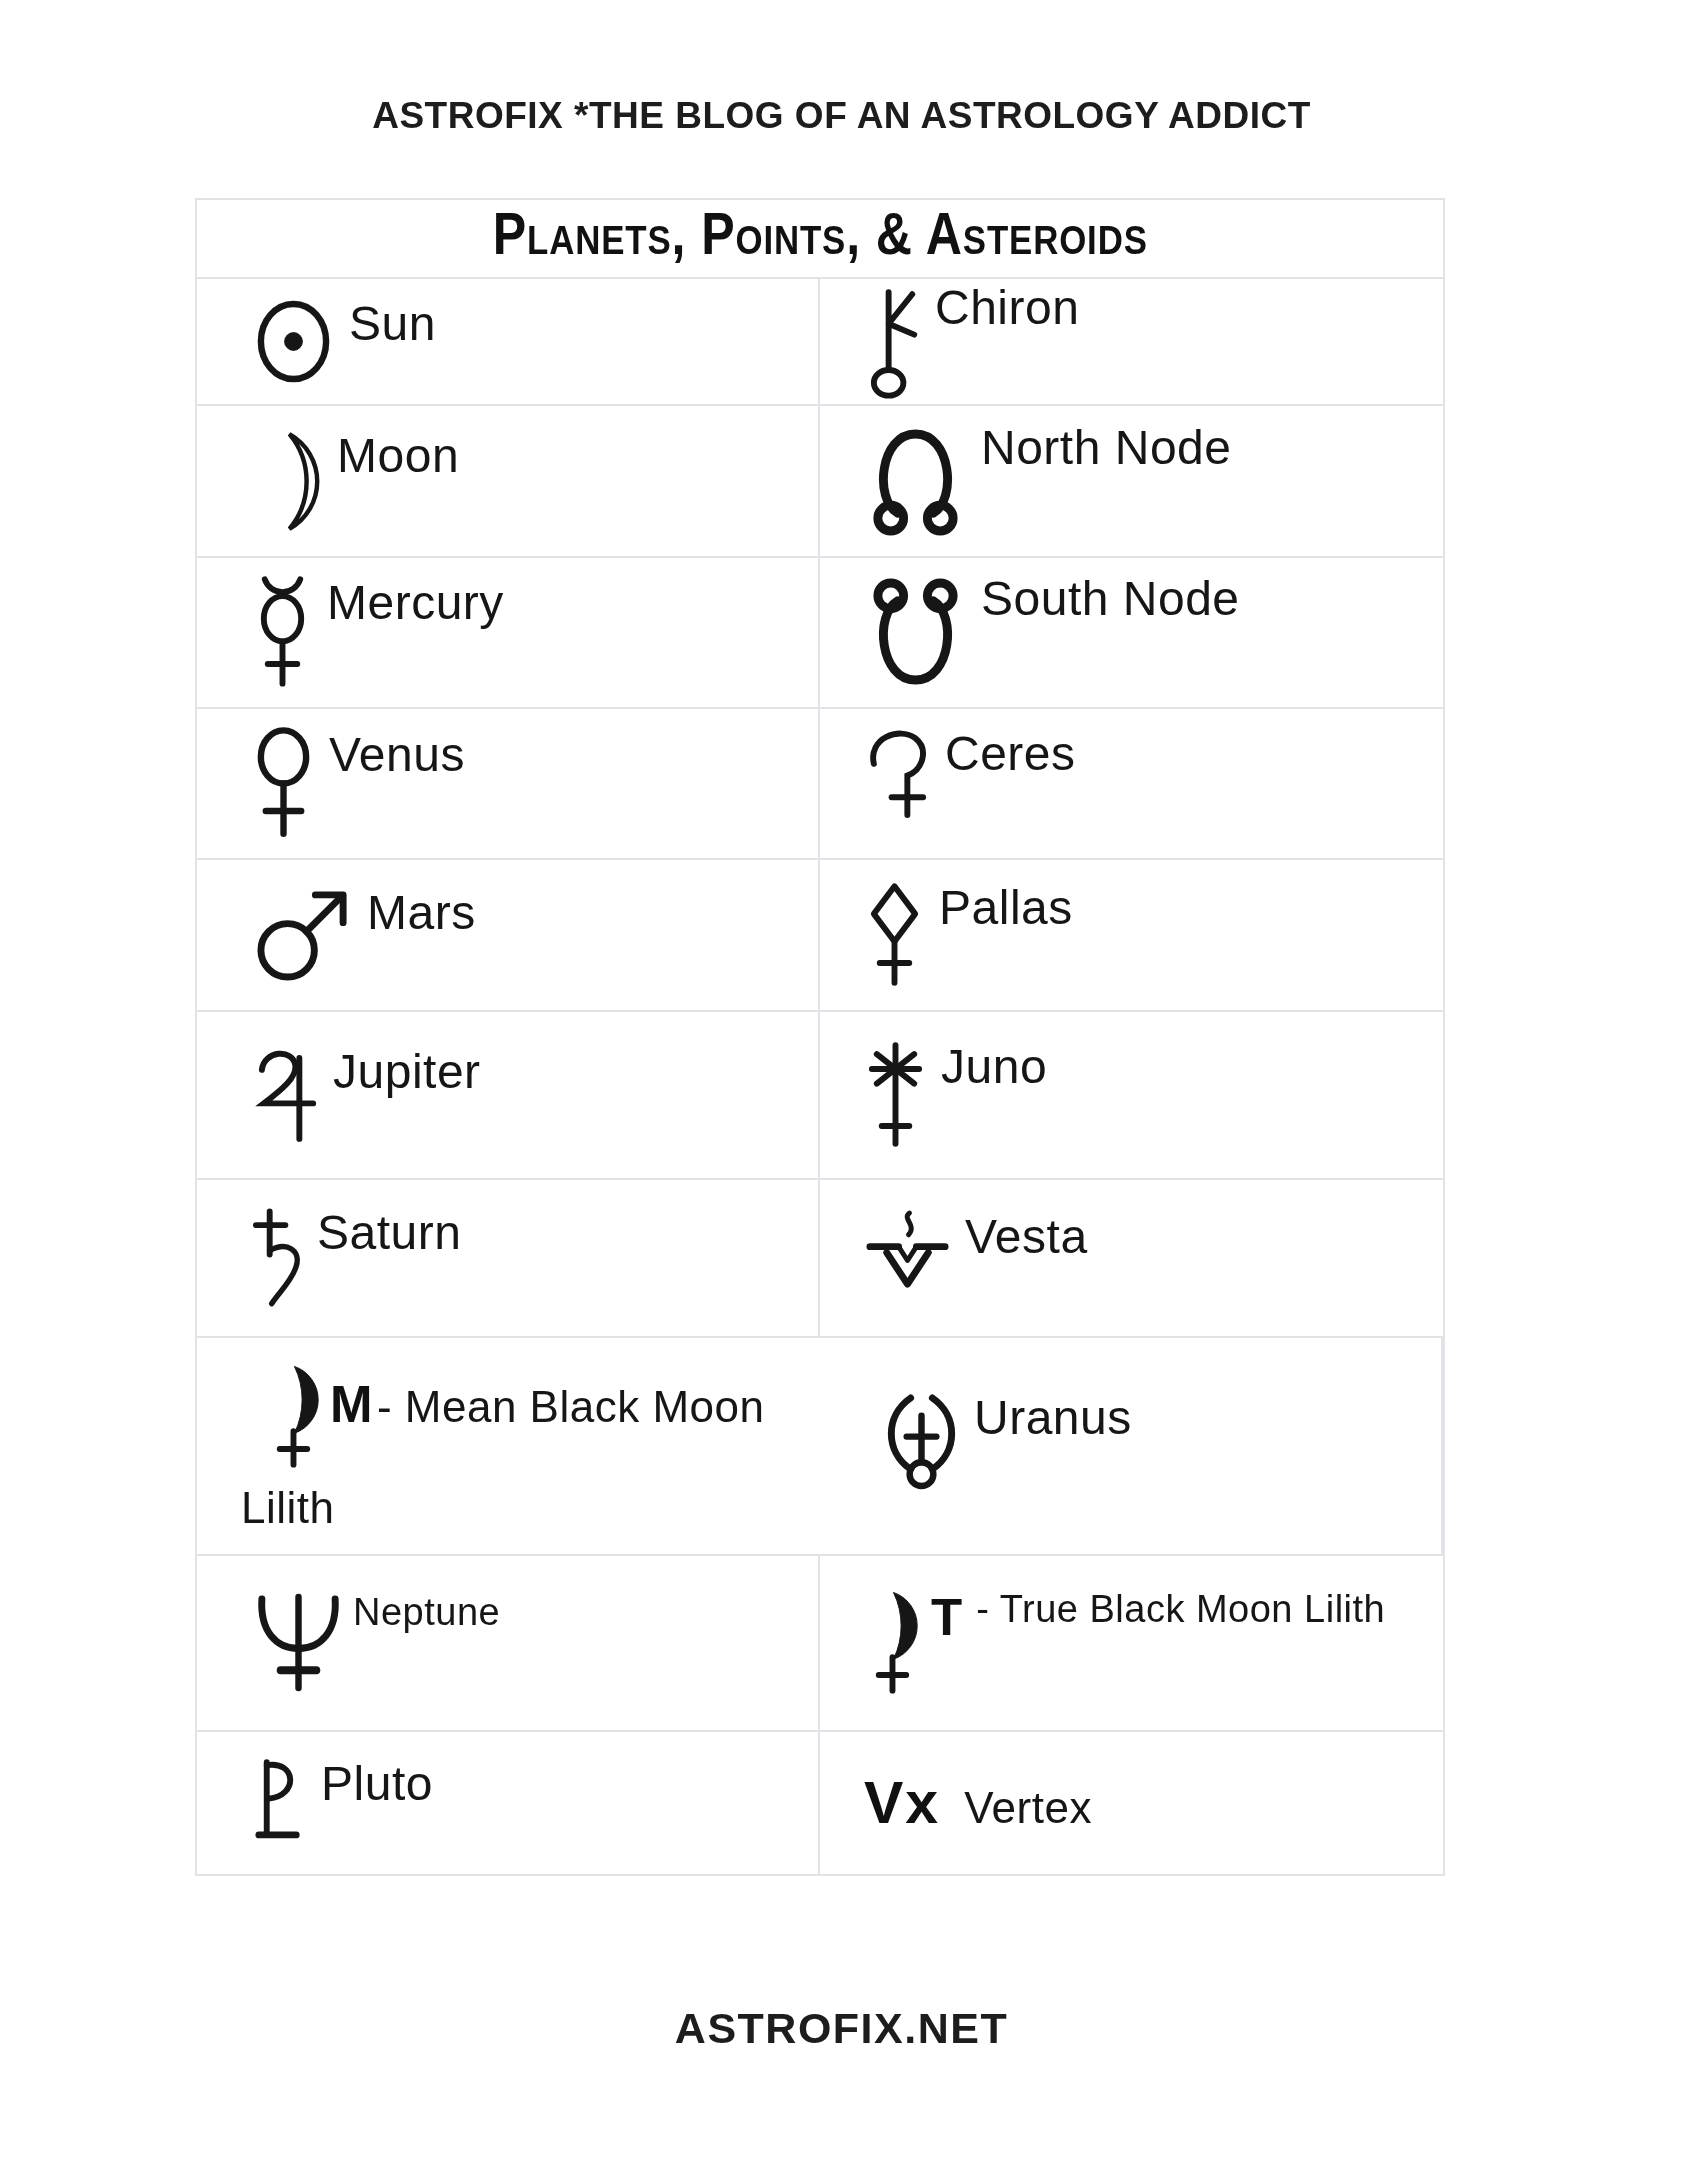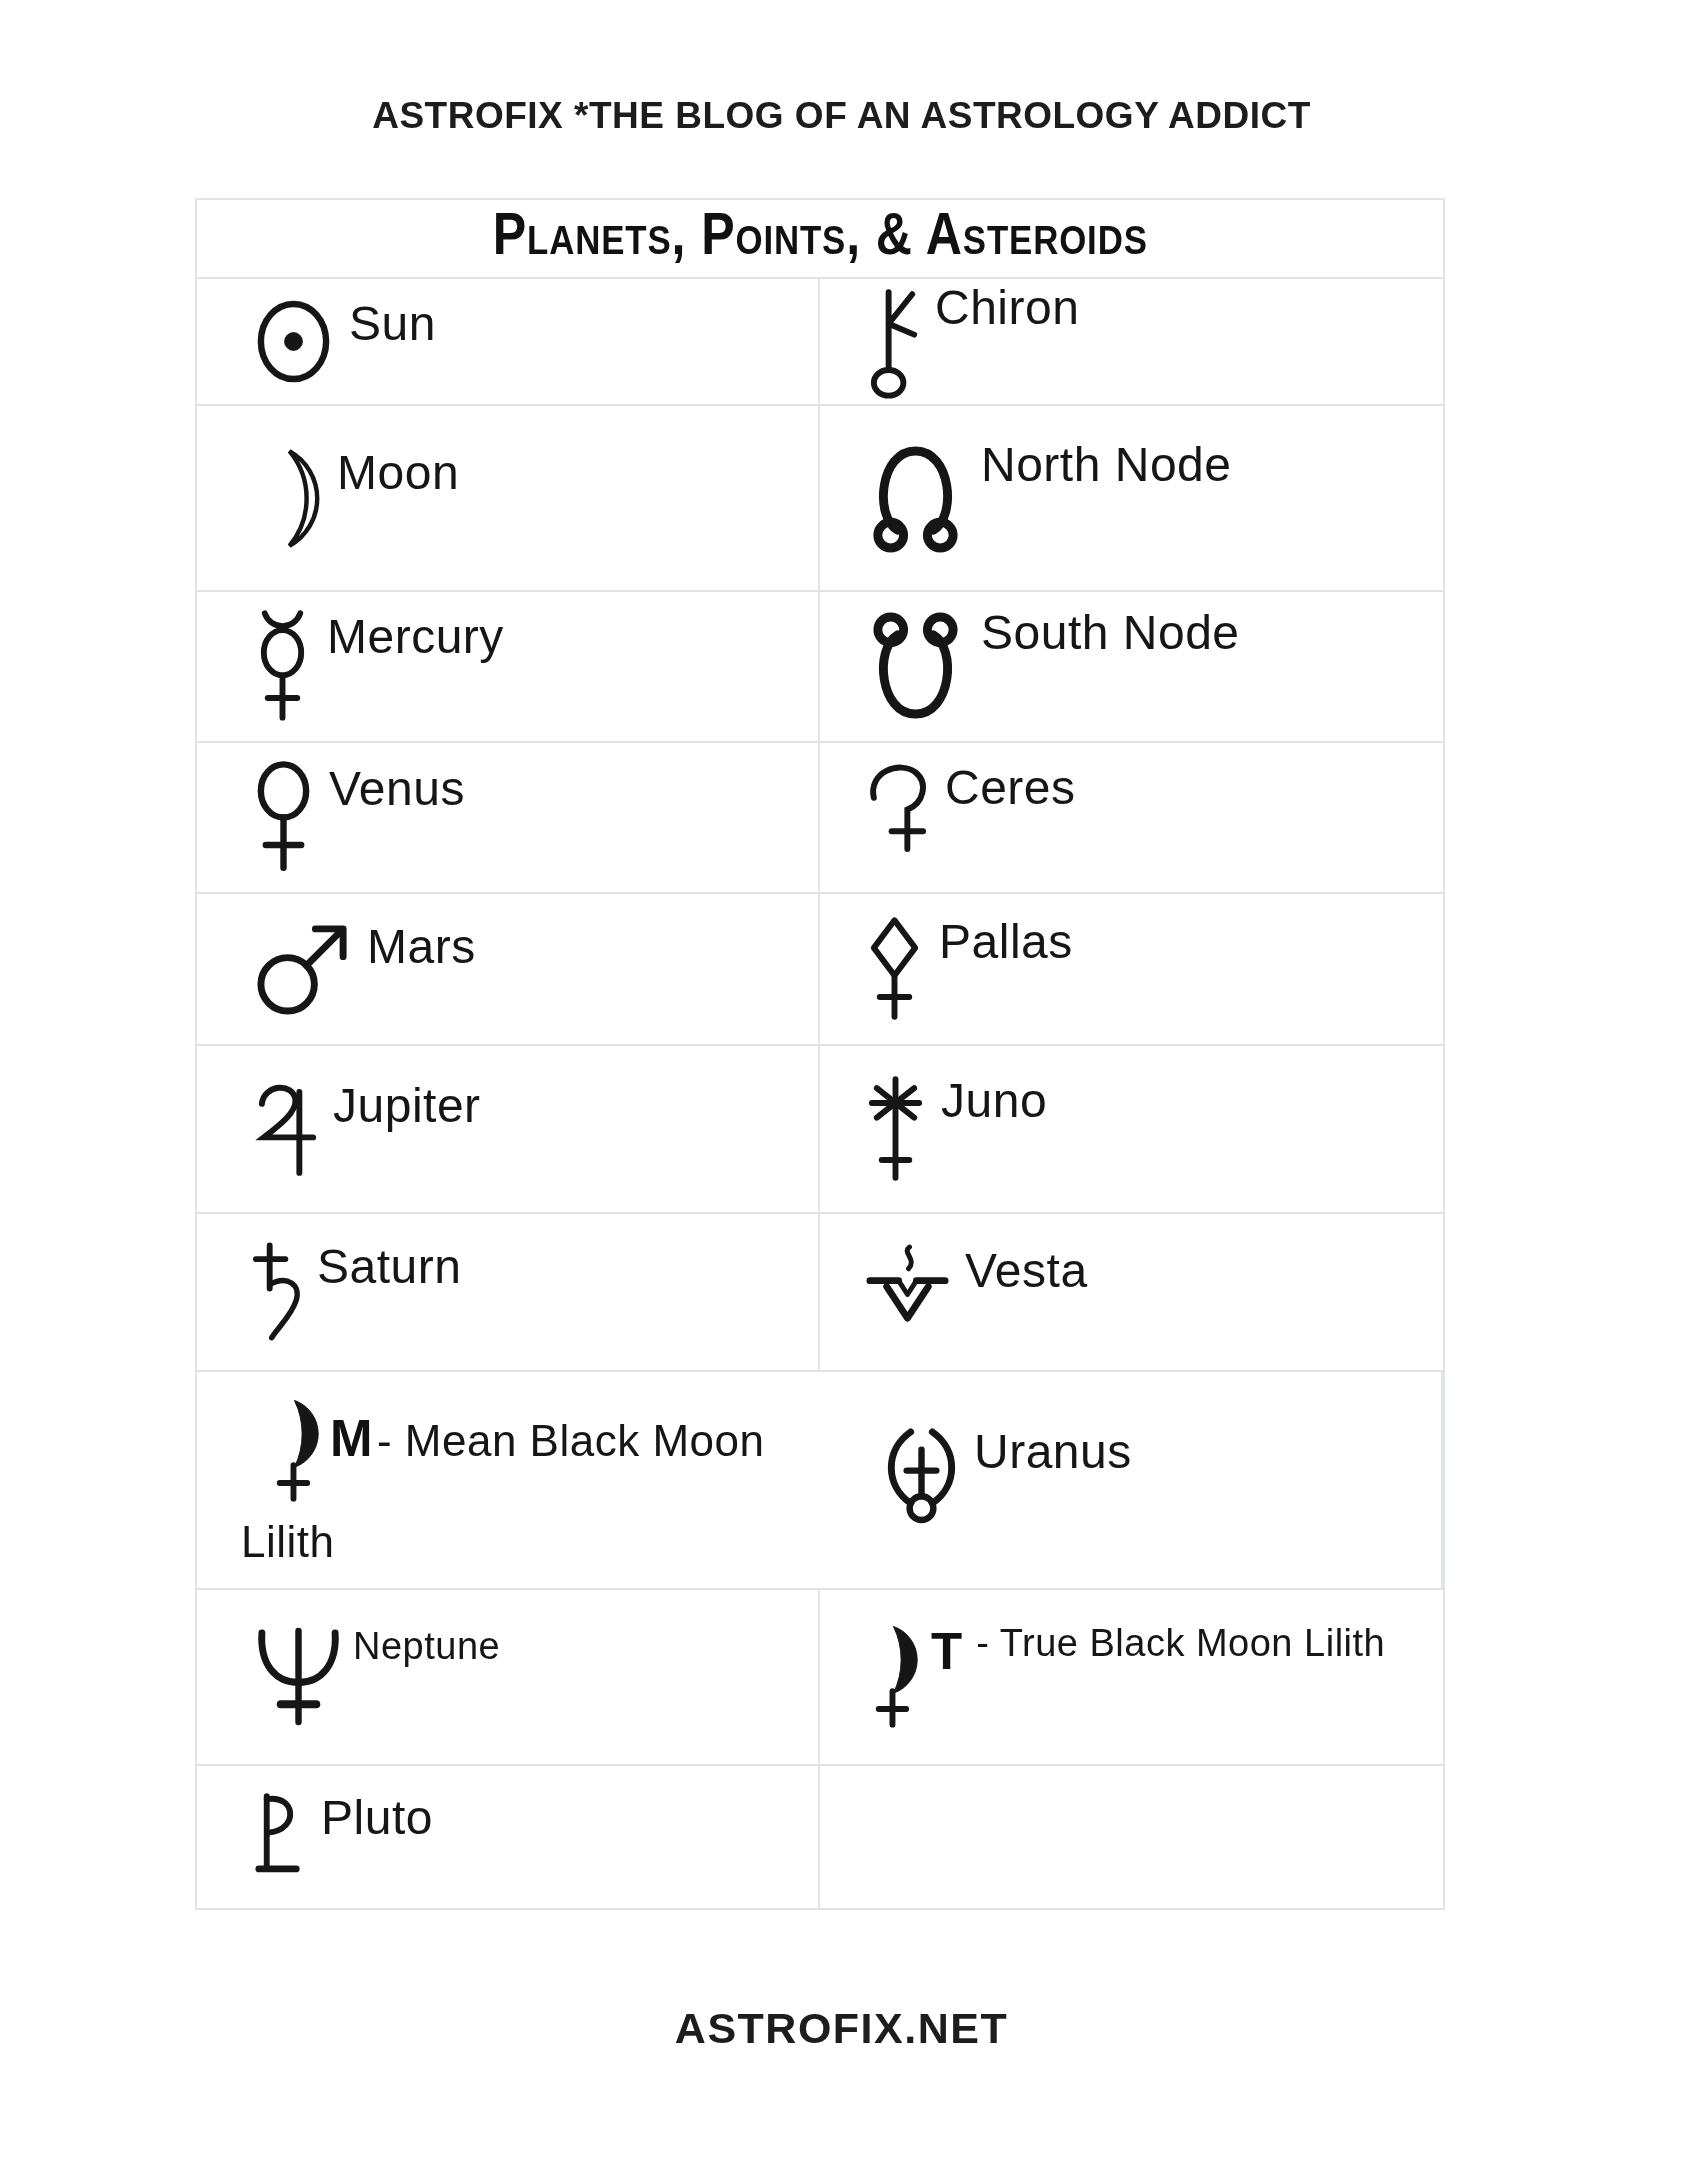--- a/index.html
+++ b/index.html
@@ -79,21 +79,21 @@
       <div class="ci">
         <svg class="sym" width="65" height="123" viewBox="0 0 66 124" fill="none">
           <ellipse cx="25" cy="104" rx="15" ry="13" stroke-width="6"></ellipse>
           <path d="M25,91 V12 M25,44 L49,14 M25,44 L51,55" stroke-width="6" stroke-linecap="round"></path>
         </svg>
         <span class="lbl" style="margin-left:6px">Chiron</span>
       </div>
     </div>
   </div>
 
-  <div class="trow" style="height:186px">
+  <div class="trow" style="height:152px">
     <div class="cell left">
       <div class="ci">
         <svg class="sym" width="71" height="107" viewBox="0 0 72 108" fill="none">
           <path d="M38,6 A55,55 0 0 1 38,102 A75,75 0 0 0 38,6 Z" stroke-width="4.5"></path>
         </svg>
         <span class="lbl">Moon</span>
       </div>
     </div>
     <div class="cell right">
       <div class="ci">
@@ -266,18 +266,24 @@
     <div class="cell left">
       <div class="ci">
         <svg class="sym" width="55" height="95" viewBox="0 0 56 96" fill="none">
           <path d="M15,6 V78" stroke-width="6" stroke-linecap="round"></path>
           <path d="M15,9 C45,4 48,40 17,43" stroke-width="6" stroke-linecap="round"></path>
           <path d="M7,80 H45" stroke-width="7" stroke-linecap="round"></path>
         </svg>
         <span class="lbl">Pluto</span>
       </div>
     </div>
+    <div class="cell right vertex-cell">
+      <div class="ci">
+        <span class="vx">Vx</span>
+        <span class="vertex-lbl">Vertex</span>
+      </div>
+    </div>
   </div>
 
 </div>
 
 <div class="site-footer">ASTROFIX.NET</div>
 
 
 </body></html>

